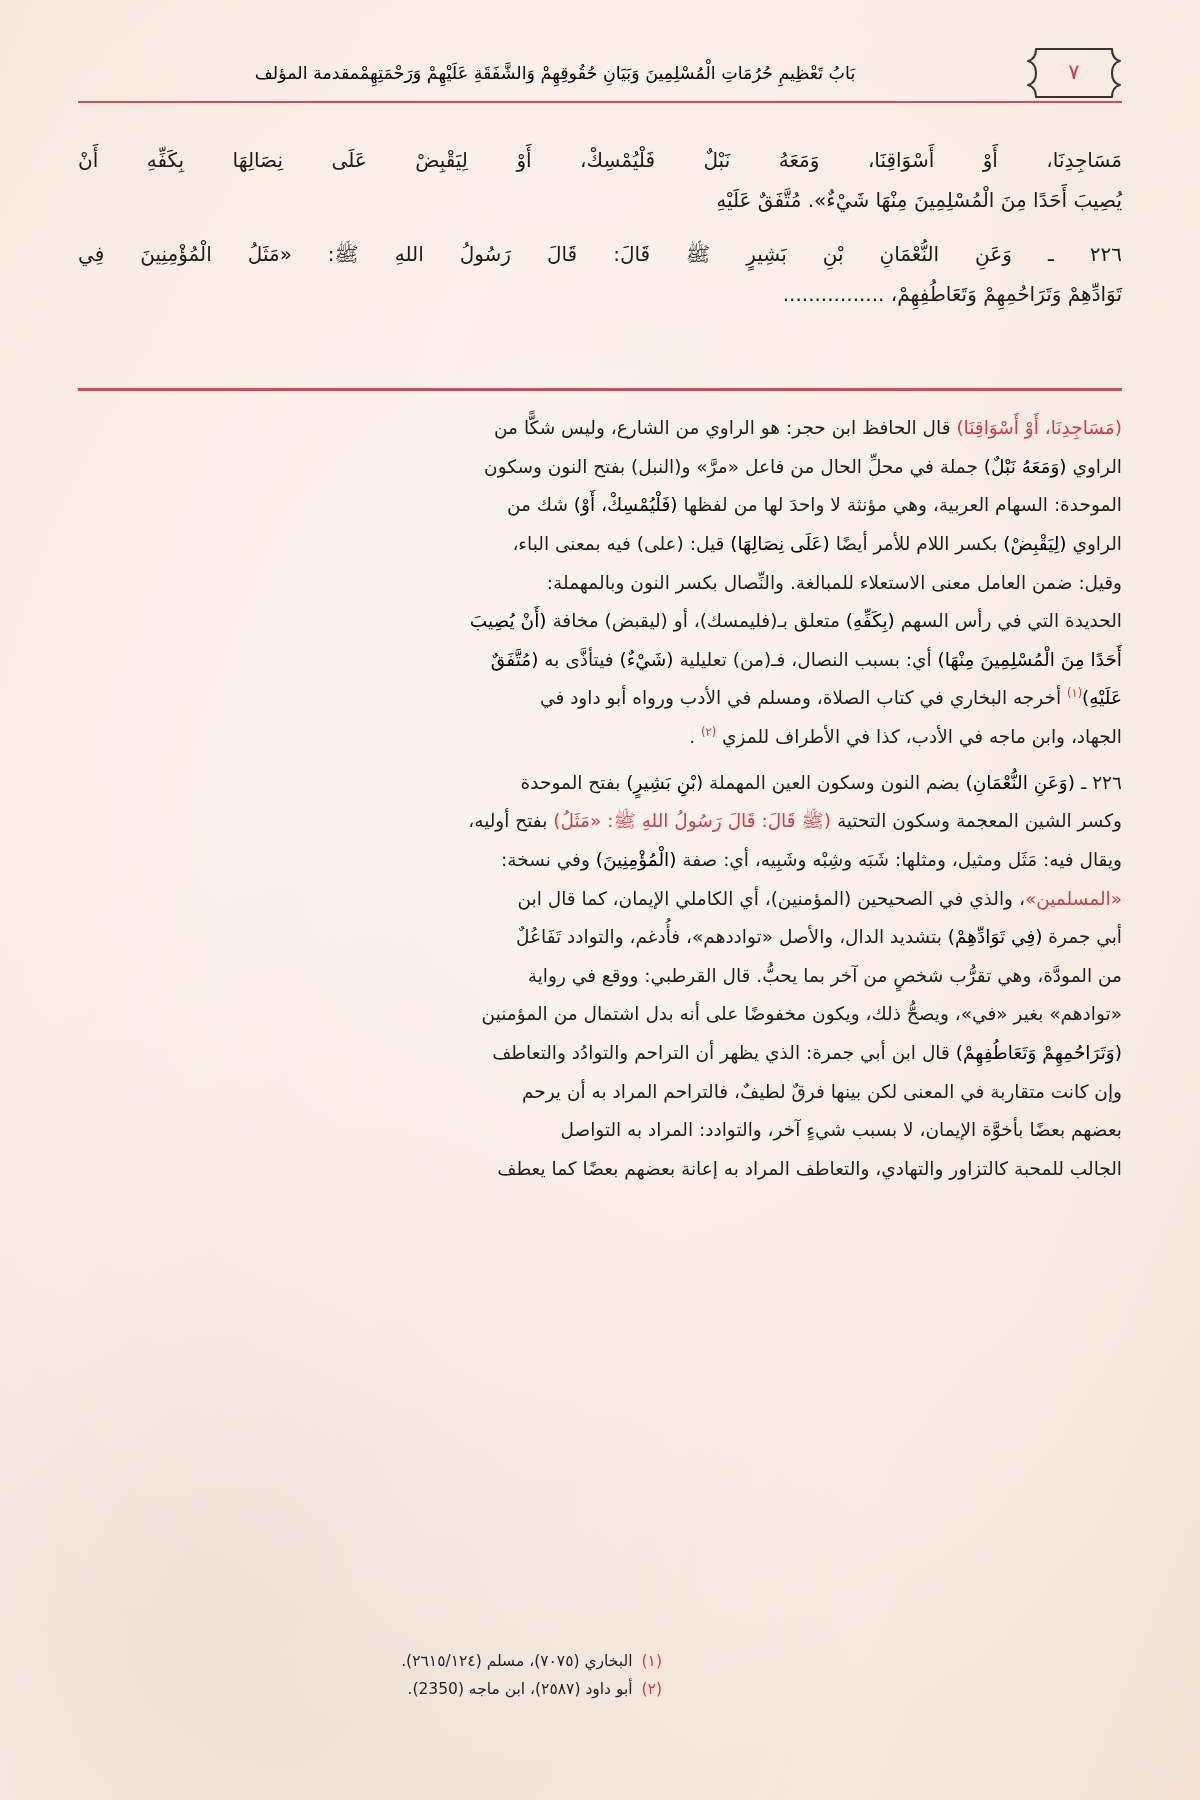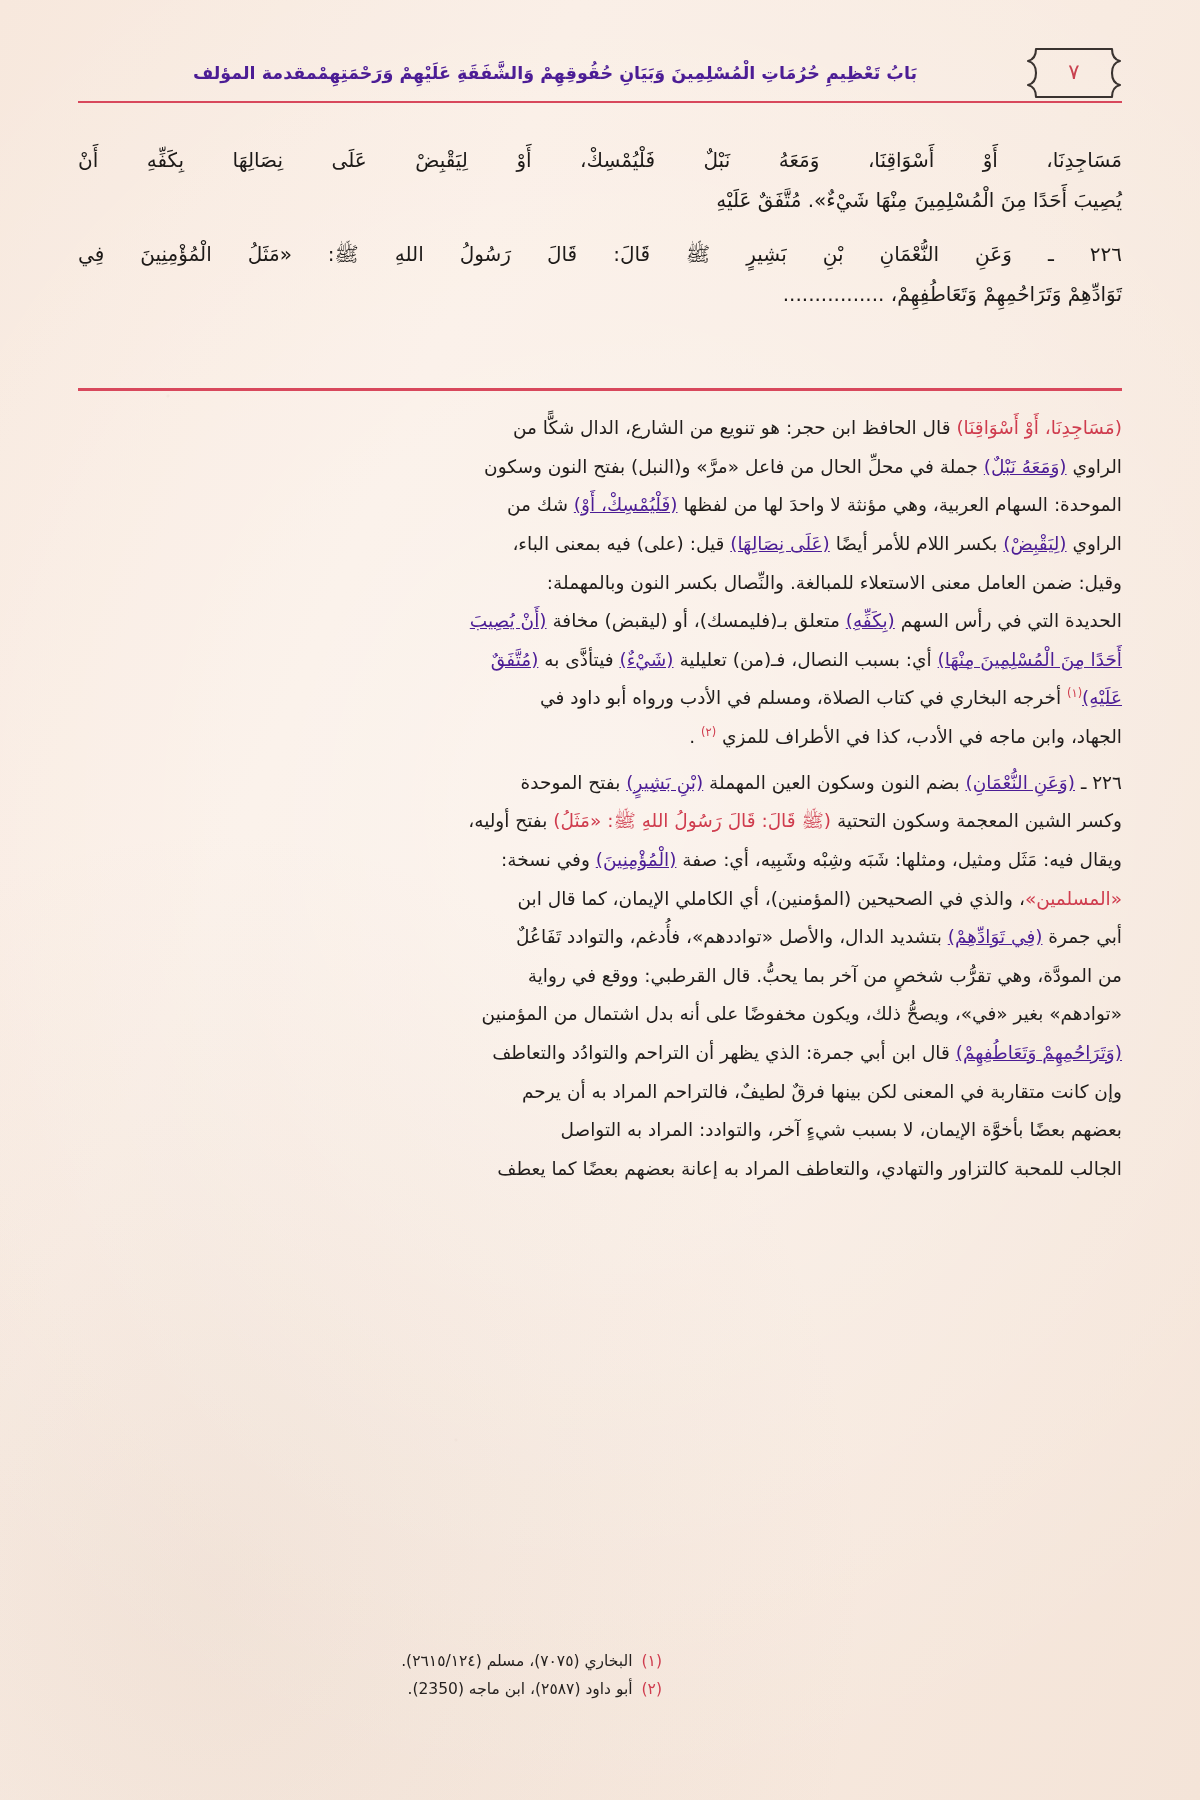--- a/index.html
+++ b/index.html
@@ -51,27 +51,26 @@
     left: 78px;
     height: 62px;
     display: flex;
     align-items: center;
     flex-direction: row;
   }
   .header-title {
     flex: 1 1 auto;
     text-align: center;
     font-size: 17.5px;
-    color: #4c1d95;
+    color: #000000;
     letter-spacing: 0;
     line-height: 1.5;
     white-space: nowrap;
     padding-left: 20px;
     font-family: "DejaVu Sans", "Liberation Sans", sans-serif;
-    font-weight: bold;
   }
   .page-badge {
     flex: 0 0 auto;
     position: relative;
     width: 96px;
     height: 56px;
     display: flex;
     align-items: center;
     justify-content: center;
     margin-left: 14px;
@@ -149,22 +148,21 @@
     line-height: 1.98;
     color: #211d1b;
     text-align: justify;
     text-align-last: right;
     letter-spacing: 0;
   }
   .sharh p.para-gap {
     margin-top: 9px;
   }
   .q {
-    color: #4c1d95;
-    text-decoration: underline;
+    color: #000000;
   }
   .bold-red {
     color: #cf3c4e;
     font-weight: normal;
   }
   sup.fn {
     color: #cf3c4e;
     font-size: 0.62em;
     vertical-align: super;
     line-height: 0;
@@ -219,21 +217,21 @@
       <span>تَوَادِّهِمْ وَتَرَاحُمِهِمْ وَتَعَاطُفِهِمْ،</span>
       <span class="dots">................</span>
     </p>
   </div>
 
   <div class="divider"></div>
 
   <div class="sharh">
 
     <p>
-      <span class="bold-red">(مَسَاجِدِنَا، أَوْ أَسْوَاقِنَا)</span><span> قال الحافظ ابن حجر: هو تنويع من الشارع، الدال شكًّا من</span>
+      <span class="bold-red">(مَسَاجِدِنَا، أَوْ أَسْوَاقِنَا)</span><span> قال الحافظ ابن حجر: هو الراوي من الشارع، وليس شكًّا من</span>
     </p>
     <p>
       <span>الراوي </span><span class="q">(وَمَعَهُ نَبْلٌ)</span><span> جملة في محلِّ الحال من فاعل «مرَّ» و(النبل) بفتح النون وسكون</span>
     </p>
     <p>
       <span>الموحدة: السهام العربية، وهي مؤنثة لا واحدَ لها من لفظها </span><span class="q">(فَلْيُمْسِكْ، أَوْ)</span><span> شك من</span>
     </p>
     <p>
       <span>الراوي </span><span class="q">(لِيَقْبِضْ)</span><span> بكسر اللام للأمر أيضًا </span><span class="q">(عَلَى نِصَالِهَا)</span><span> قيل: (على) فيه بمعنى الباء،</span>
     </p>

